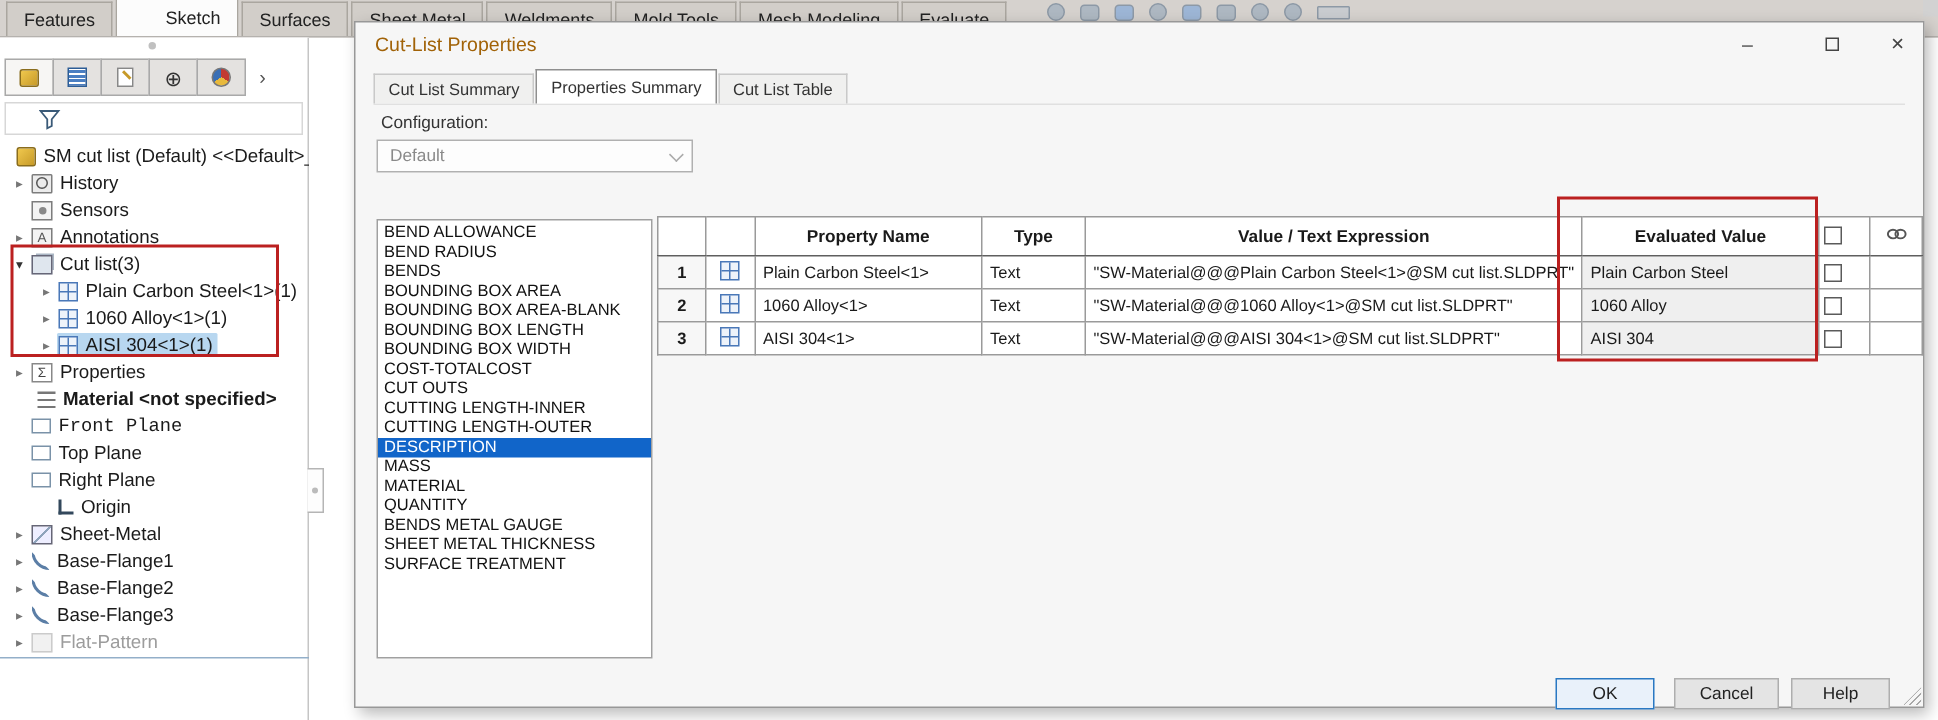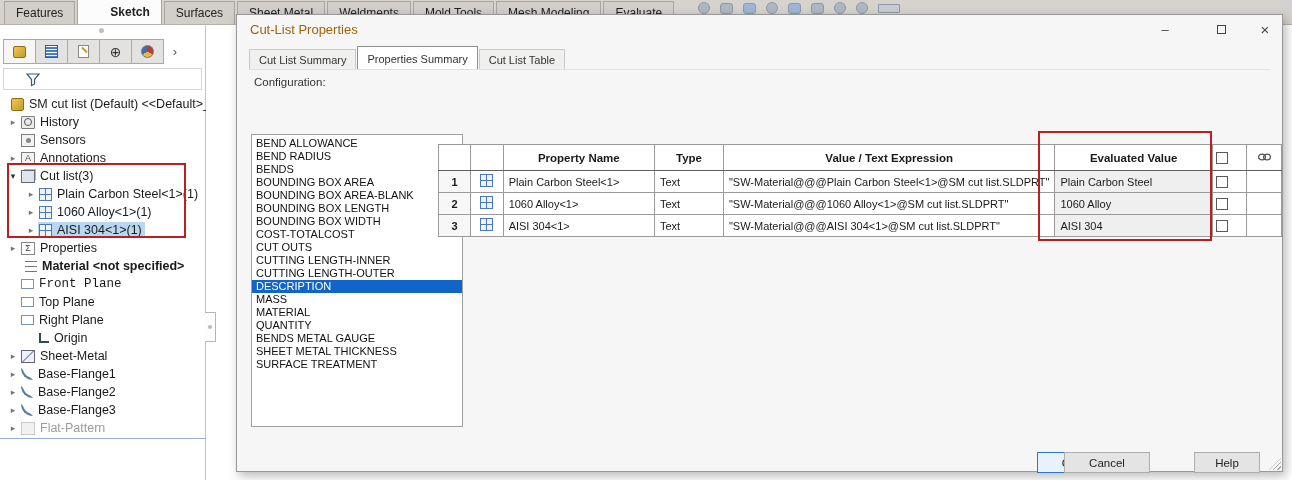--- a/index.html
+++ b/index.html
@@ -7,21 +7,21 @@
   #app {
     position:relative; width:1292px; height:480px; overflow:hidden;
     font-family:"Liberation Sans","DejaVu Sans",sans-serif; color:#1a1a1a; background:#fff;
   }
 
   
   .ribbon { position:absolute; left:0; top:0; width:1292px; height:25px;
             background:#d6d2ce; border-bottom:1px solid #b5b2ae; display:flex; align-items:flex-end; padding-left:4px; }
   .ribbon-tab { height:23px; padding:4px 11px 3px; font-size:12px; color:#222;
                 background:#d2cec9; border:1px solid #aaa69f; border-bottom:none; margin-right:2px; white-space:nowrap; }
-  .ribbon-tab.active { background:#fcfcfc; font-weight:bold; height:25px; padding-top:5px;padding-left:32px; }
+  .ribbon-tab.active { background:#fcfcfc; font-weight:normal; height:25px; padding-top:5px;padding-left:32px; }
 
   
   .headsup { position:absolute; left:698px; top:2px; height:12px; display:flex; gap:10px; align-items:center; }
   .hicon { width:13px; height:11px; background:#aeb8c2; border:1px solid #8d99a6; border-radius:3px; }
   .hicon.round { border-radius:50%; width:12px; height:12px; }
   .hicon.blue { background:#9db6d6; }
   .hicon.kbd { width:22px; height:9px; border-radius:1px; background:#c9ccd0; }
   .corner-block { position:absolute; left:1282px; top:0; width:10px; height:11px; background:#d2d2d2; }
 
   
@@ -94,42 +94,42 @@
   .dlg-tab { font-size:11px; padding:4px 9px; background:#f0f0ef; border:1px solid #c9c9c9; border-bottom:none;
              margin-right:1px; color:#333; height:20px; white-space:nowrap; }
   .dlg-tab.active { background:#fff; border-color:#8f8f8f; height:23px; padding-top:6px; position:relative; z-index:2; }
 
   .config-label { position:absolute; left:17px; top:61px; font-size:11.5px; color:#333; }
   .config-dd { position:absolute; left:14px; top:78px; width:211px; height:22px; border:1px solid #b0b0b0; background:#fdfdfd;
                font-size:11.5px; color:#8a8a8a; display:flex; align-items:center; padding:0 8px; }
   .config-dd .chev { margin-left:auto; width:7px; height:7px; border-right:1.5px solid #aaa; border-bottom:1.5px solid #aaa;
                      transform:rotate(45deg) translateY(-2px); }
 
-  .listbox { position:absolute; left:14px; top:119px; width:212px; height:293px; border:1px solid #a0a0a0; background:#fff;
+  .listbox { position:absolute; left:14px; top:131px; width:184px; height:293px; border:1px solid #a0a0a0; background:#fff;
              overflow:hidden; padding-top:2px; }
   .lb-item { font-size:11px; line-height:13px; padding:0 4px; white-space:nowrap; color:#111; }
   .lb-item.selected { background:#1165c9; color:#fff; }
 
   table.props { position:absolute; left:201px; top:129px; border-collapse:collapse; table-layout:fixed; background:#fff;
                 font-size:11px; }
   table.props col.c0{width:35px} table.props col.c1{width:36px} table.props col.c2{width:157px}
   table.props col.c3{width:75px} table.props col.c4{width:300px} table.props col.c5{width:168px}
   table.props col.c6{width:37px} table.props col.c7{width:38px}
   table.props th, table.props td { border:1px solid #9a9a9a; height:22px; padding:0 5px; text-align:left; overflow:hidden; white-space:nowrap; }
   table.props thead th { height:26px; font-size:11.5px; font-weight:bold; text-align:center; background:#fff;
                          border-bottom:1px solid #5f5f5f; }
   table.props td.num { text-align:center; font-weight:bold; background:#f7f7f7; }
   table.props td.iconcell { text-align:center; padding:0; }
   table.props td.eval { background:#efefef; }
   .cb { display:inline-block; width:12px; height:12px; border:1px solid #5a5a5a; background:#fff; vertical-align:middle; }
 
   .btn { position:absolute; top:437px; height:21px; font-size:11.5px; color:#222; background:#e4e4e4;
          border:1px solid #aeaeae; display:flex; align-items:center; justify-content:center; }
   .btn-ok { left:800px; width:66px; background:#e9f1fa; border:1px solid #2a78c2; }
-  .btn-cancel { left:827px; width:86px; }
+  .btn-cancel { left:879px; width:70px; }
   .btn-help { left:957px; width:66px; }
   .grip { position:absolute; left:1032px; top:443px; width:12px; height:12px;
           background:repeating-linear-gradient(135deg,transparent 0 2px,#a8a8a8 2px 3px);
           clip-path:polygon(100% 0,100% 100%,0 100%); }
 
   
   .redbox { position:absolute; border:2px solid #bb2020; z-index:30; }
   .redbox-tree { left:7px; top:163px; width:179px; height:75px; }
   .redbox-col { left:1038px; top:131px; width:174px; height:110px; }
 </style>
@@ -335,20 +335,24 @@
       </div>
     <div class="win-btn win-close">×</div>
 
     <div class="dlg-tabs">
       <div class="dlg-tab">Cut List Summary</div>
       <div class="dlg-tab active">Properties Summary</div>
       <div class="dlg-tab">Cut List Table</div>
     </div>
 
     <div class="config-label">Configuration:</div>
+    <div class="config-dd">
+      <span>Default</span>
+      <span class="chev"></span>
+    </div>
 
     <div class="listbox">
         <div class="lb-item">BEND ALLOWANCE</div>
         <div class="lb-item">BEND RADIUS</div>
         <div class="lb-item">BENDS</div>
         <div class="lb-item">BOUNDING BOX AREA</div>
         <div class="lb-item">BOUNDING BOX AREA-BLANK</div>
         <div class="lb-item">BOUNDING BOX LENGTH</div>
         <div class="lb-item">BOUNDING BOX WIDTH</div>
         <div class="lb-item">COST-TOTALCOST</div>

